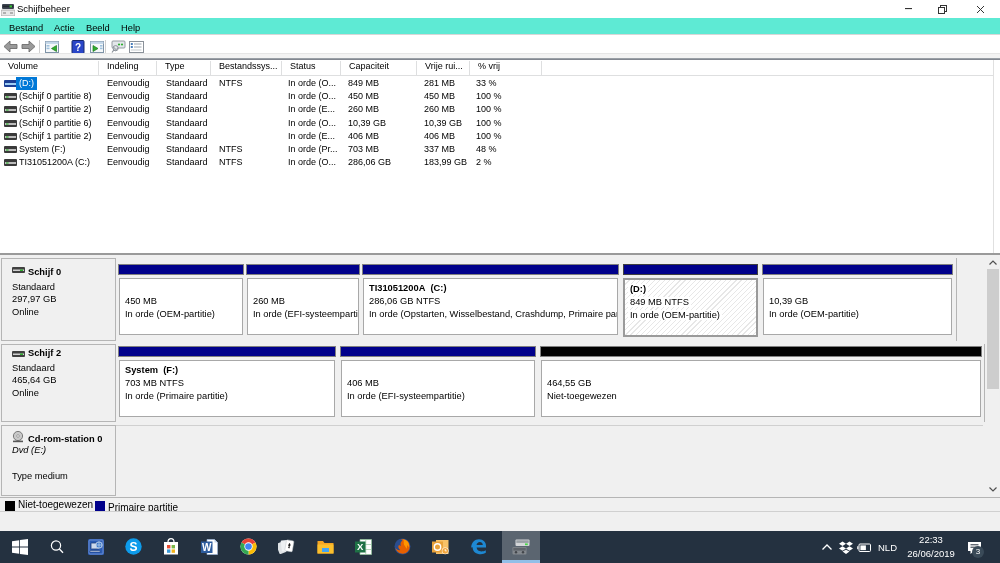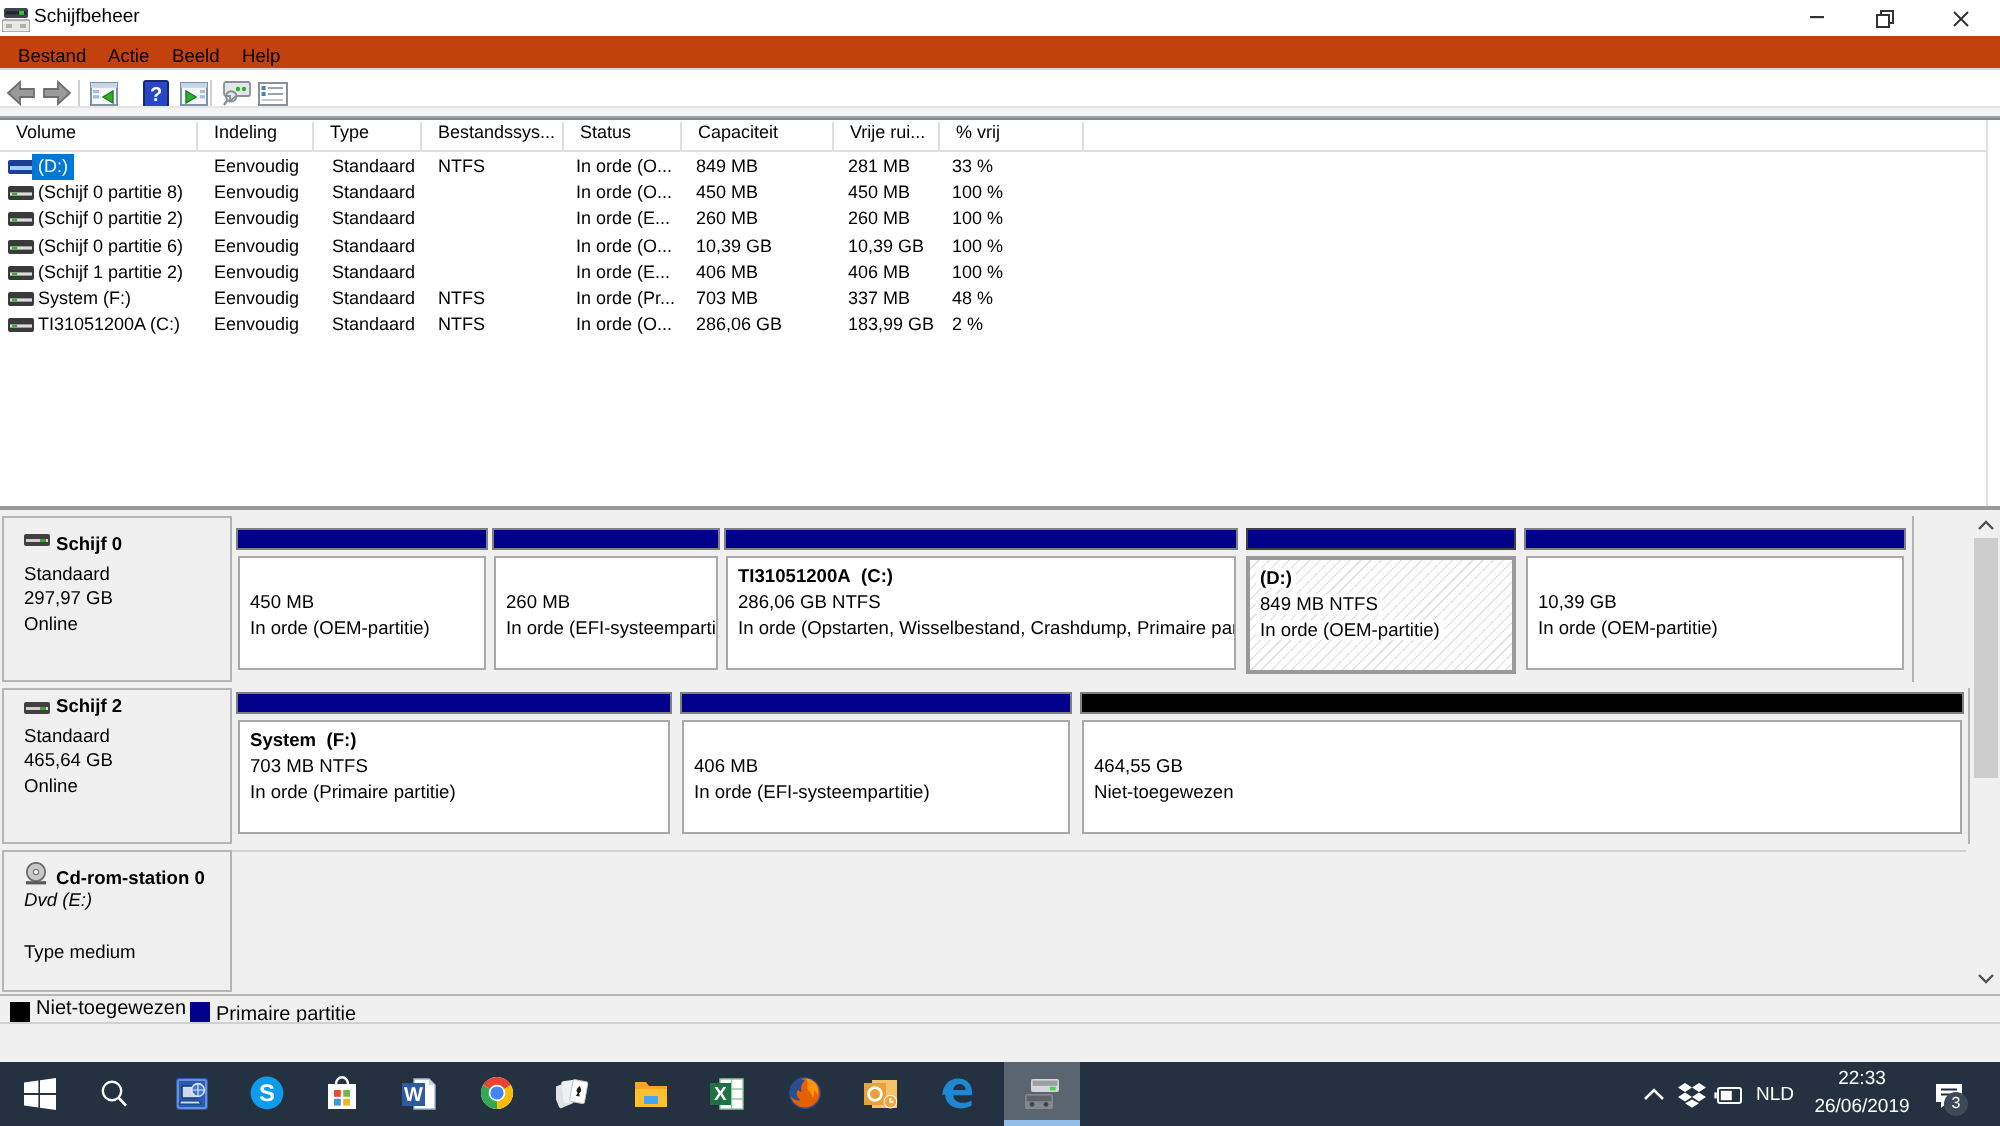--- a/index.html
+++ b/index.html
@@ -5,21 +5,21 @@
   * { margin:0; padding:0; box-sizing:border-box; }
   html,body { width:1000px; height:563px; overflow:hidden; }
   body { font-family:"Liberation Sans", sans-serif; font-size:9px; color:#000; background:#fff; position:relative; }
   .abs { position:absolute; }
 
   
   #titlebar { left:0; top:0; width:1000px; height:18px; background:#fff; }
   #title-text { left:17px; top:3px; font-size:9.5px; color:#000; }
 
   
-  #menubar { left:0; top:18px; width:1000px; height:17px; background:#c2410c; border-bottom:1px solid #d7d7d7; }
+  #menubar { left:0; top:18px; width:1000px; height:17px; background:#5eead4; border-bottom:1px solid #d7d7d7; }
   #menubar span { position:absolute; top:5px; font-size:9.3px; }
 
   
   #toolbar { left:0; top:36px; width:1000px; height:23px; background:#fff; }
   .tsep { position:absolute; top:4px; width:1px; height:14px; background:#d0d0d0; }
 
   
   #listpane { left:0; top:59px; width:1000px; height:194px; background:#fff; border-top:1px solid #828790; }
   .hcell { position:absolute; top:1px; height:15px; border-right:1px solid #dedfe0; padding:0px 0 0 8px; font-size:9px; white-space:nowrap; overflow:hidden; }
   #lheader { position:absolute; left:0; top:0; width:993px; height:16px; border-bottom:1px solid #dedfe0; }

